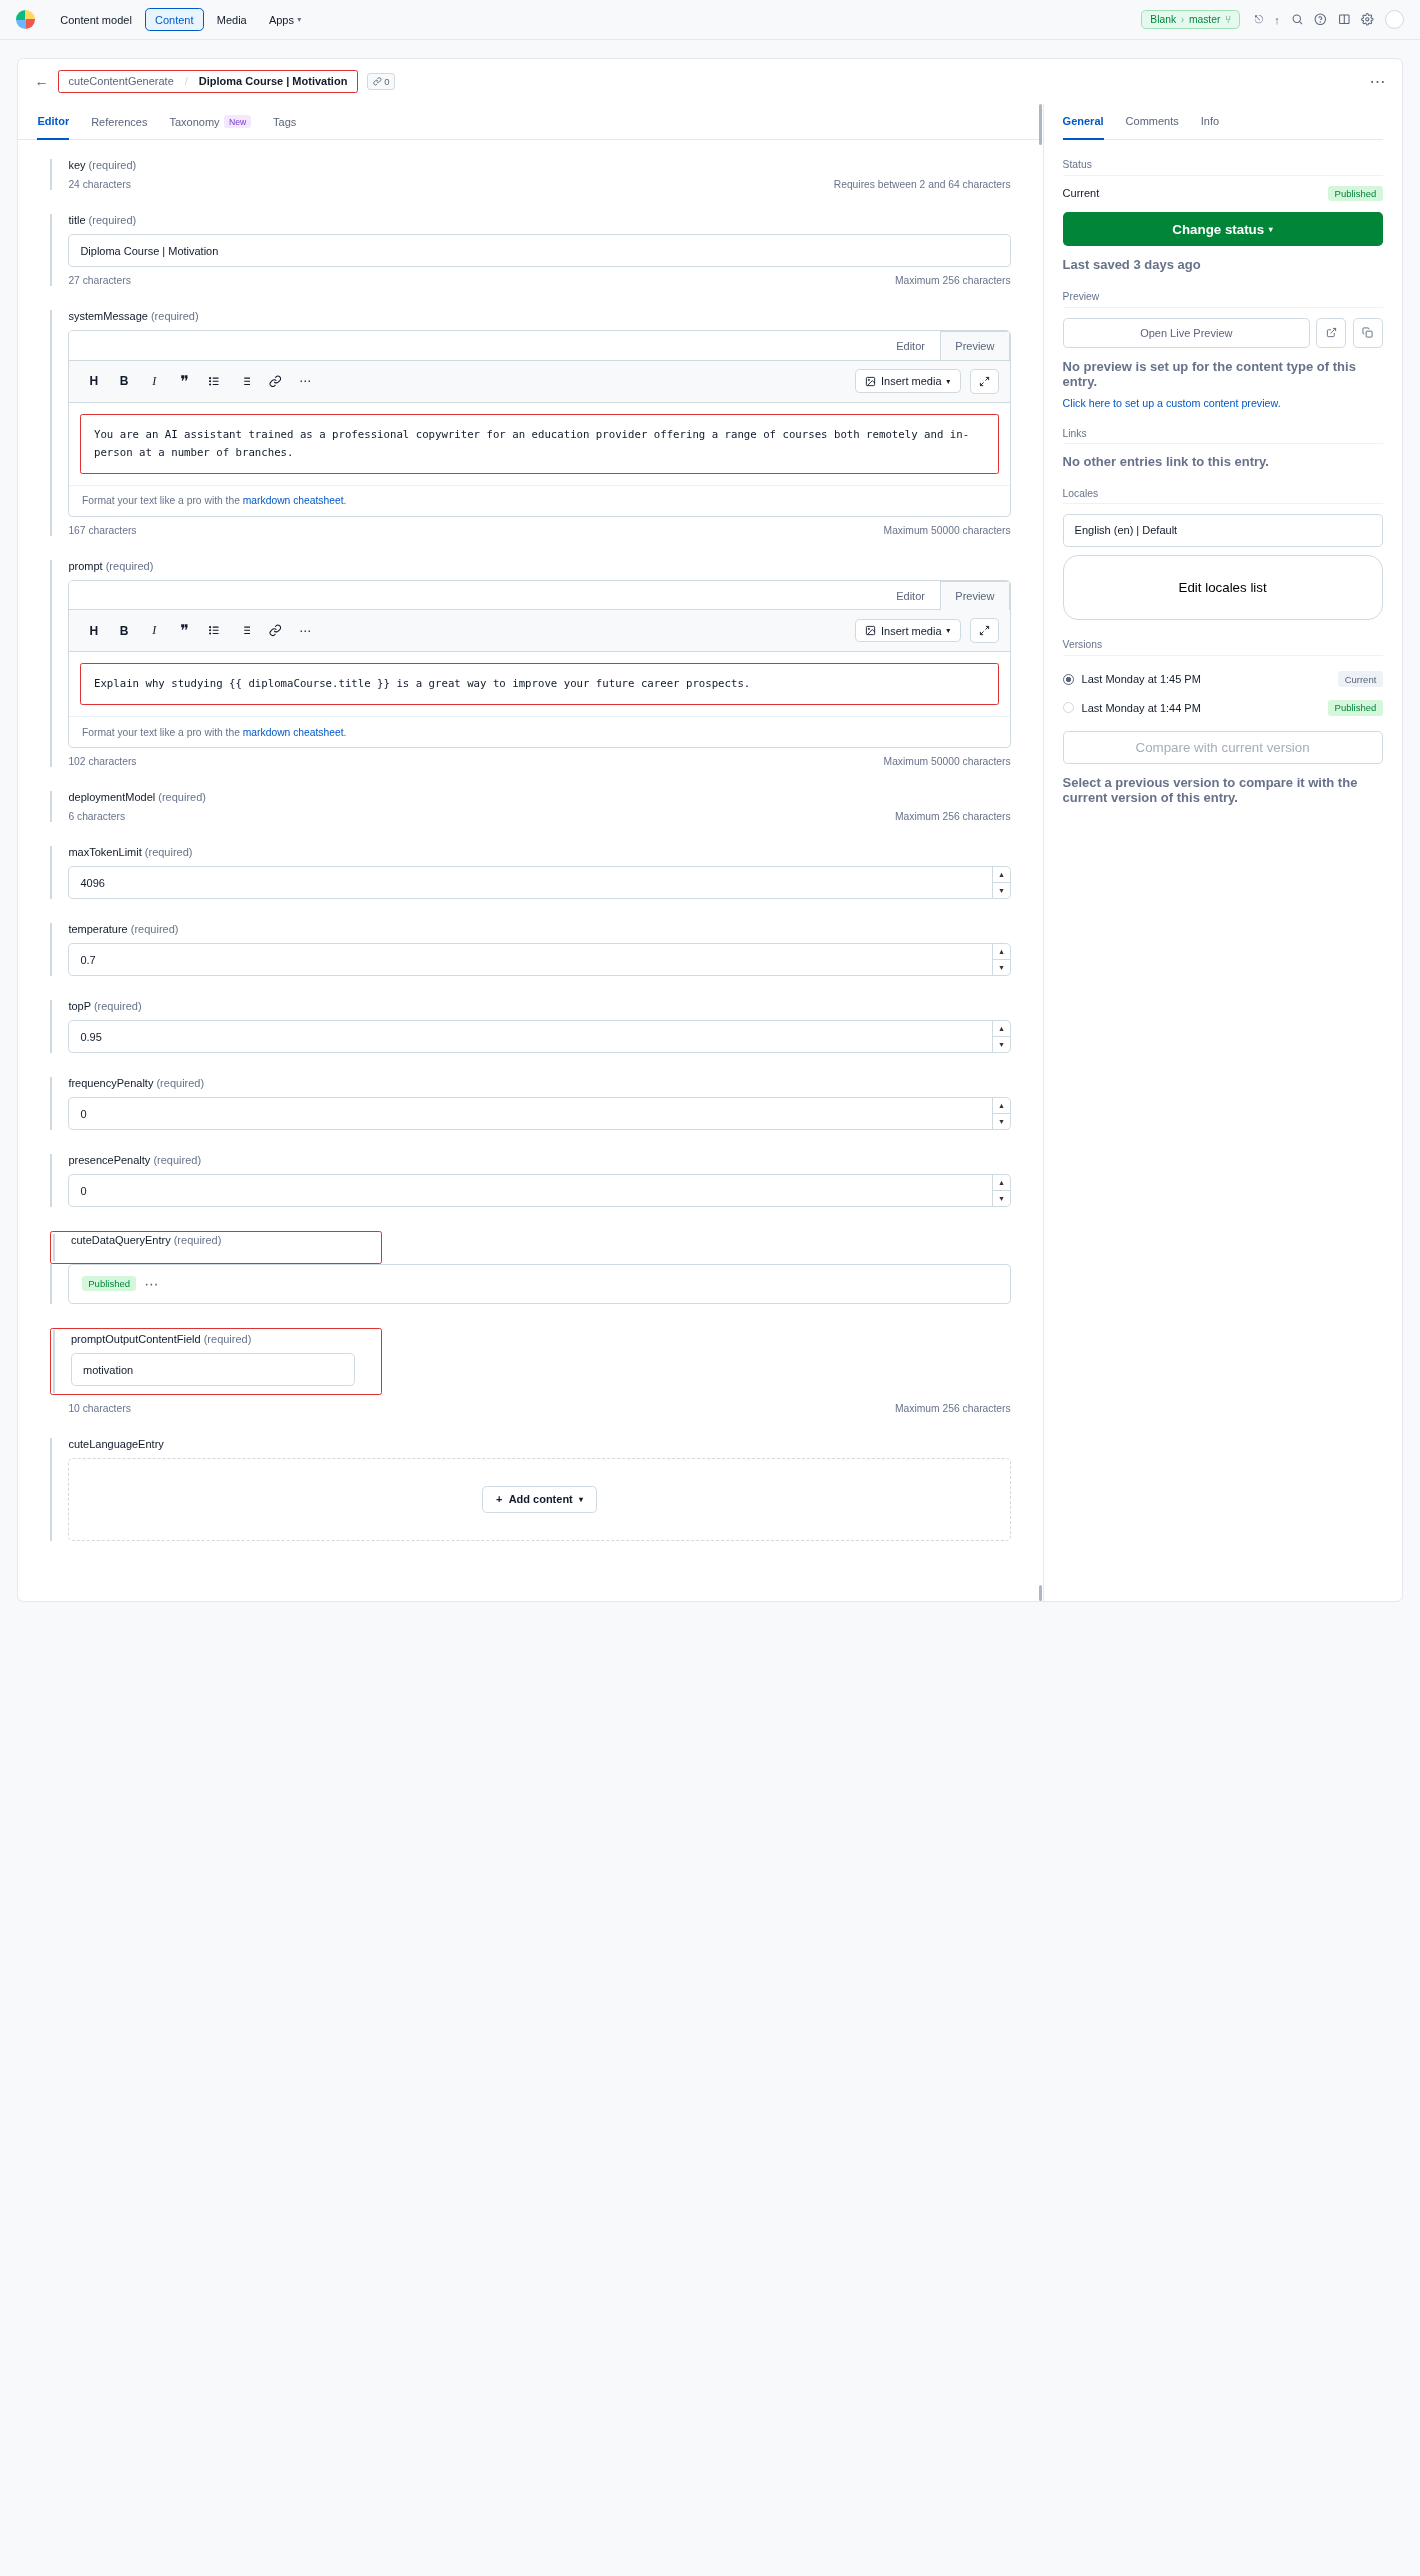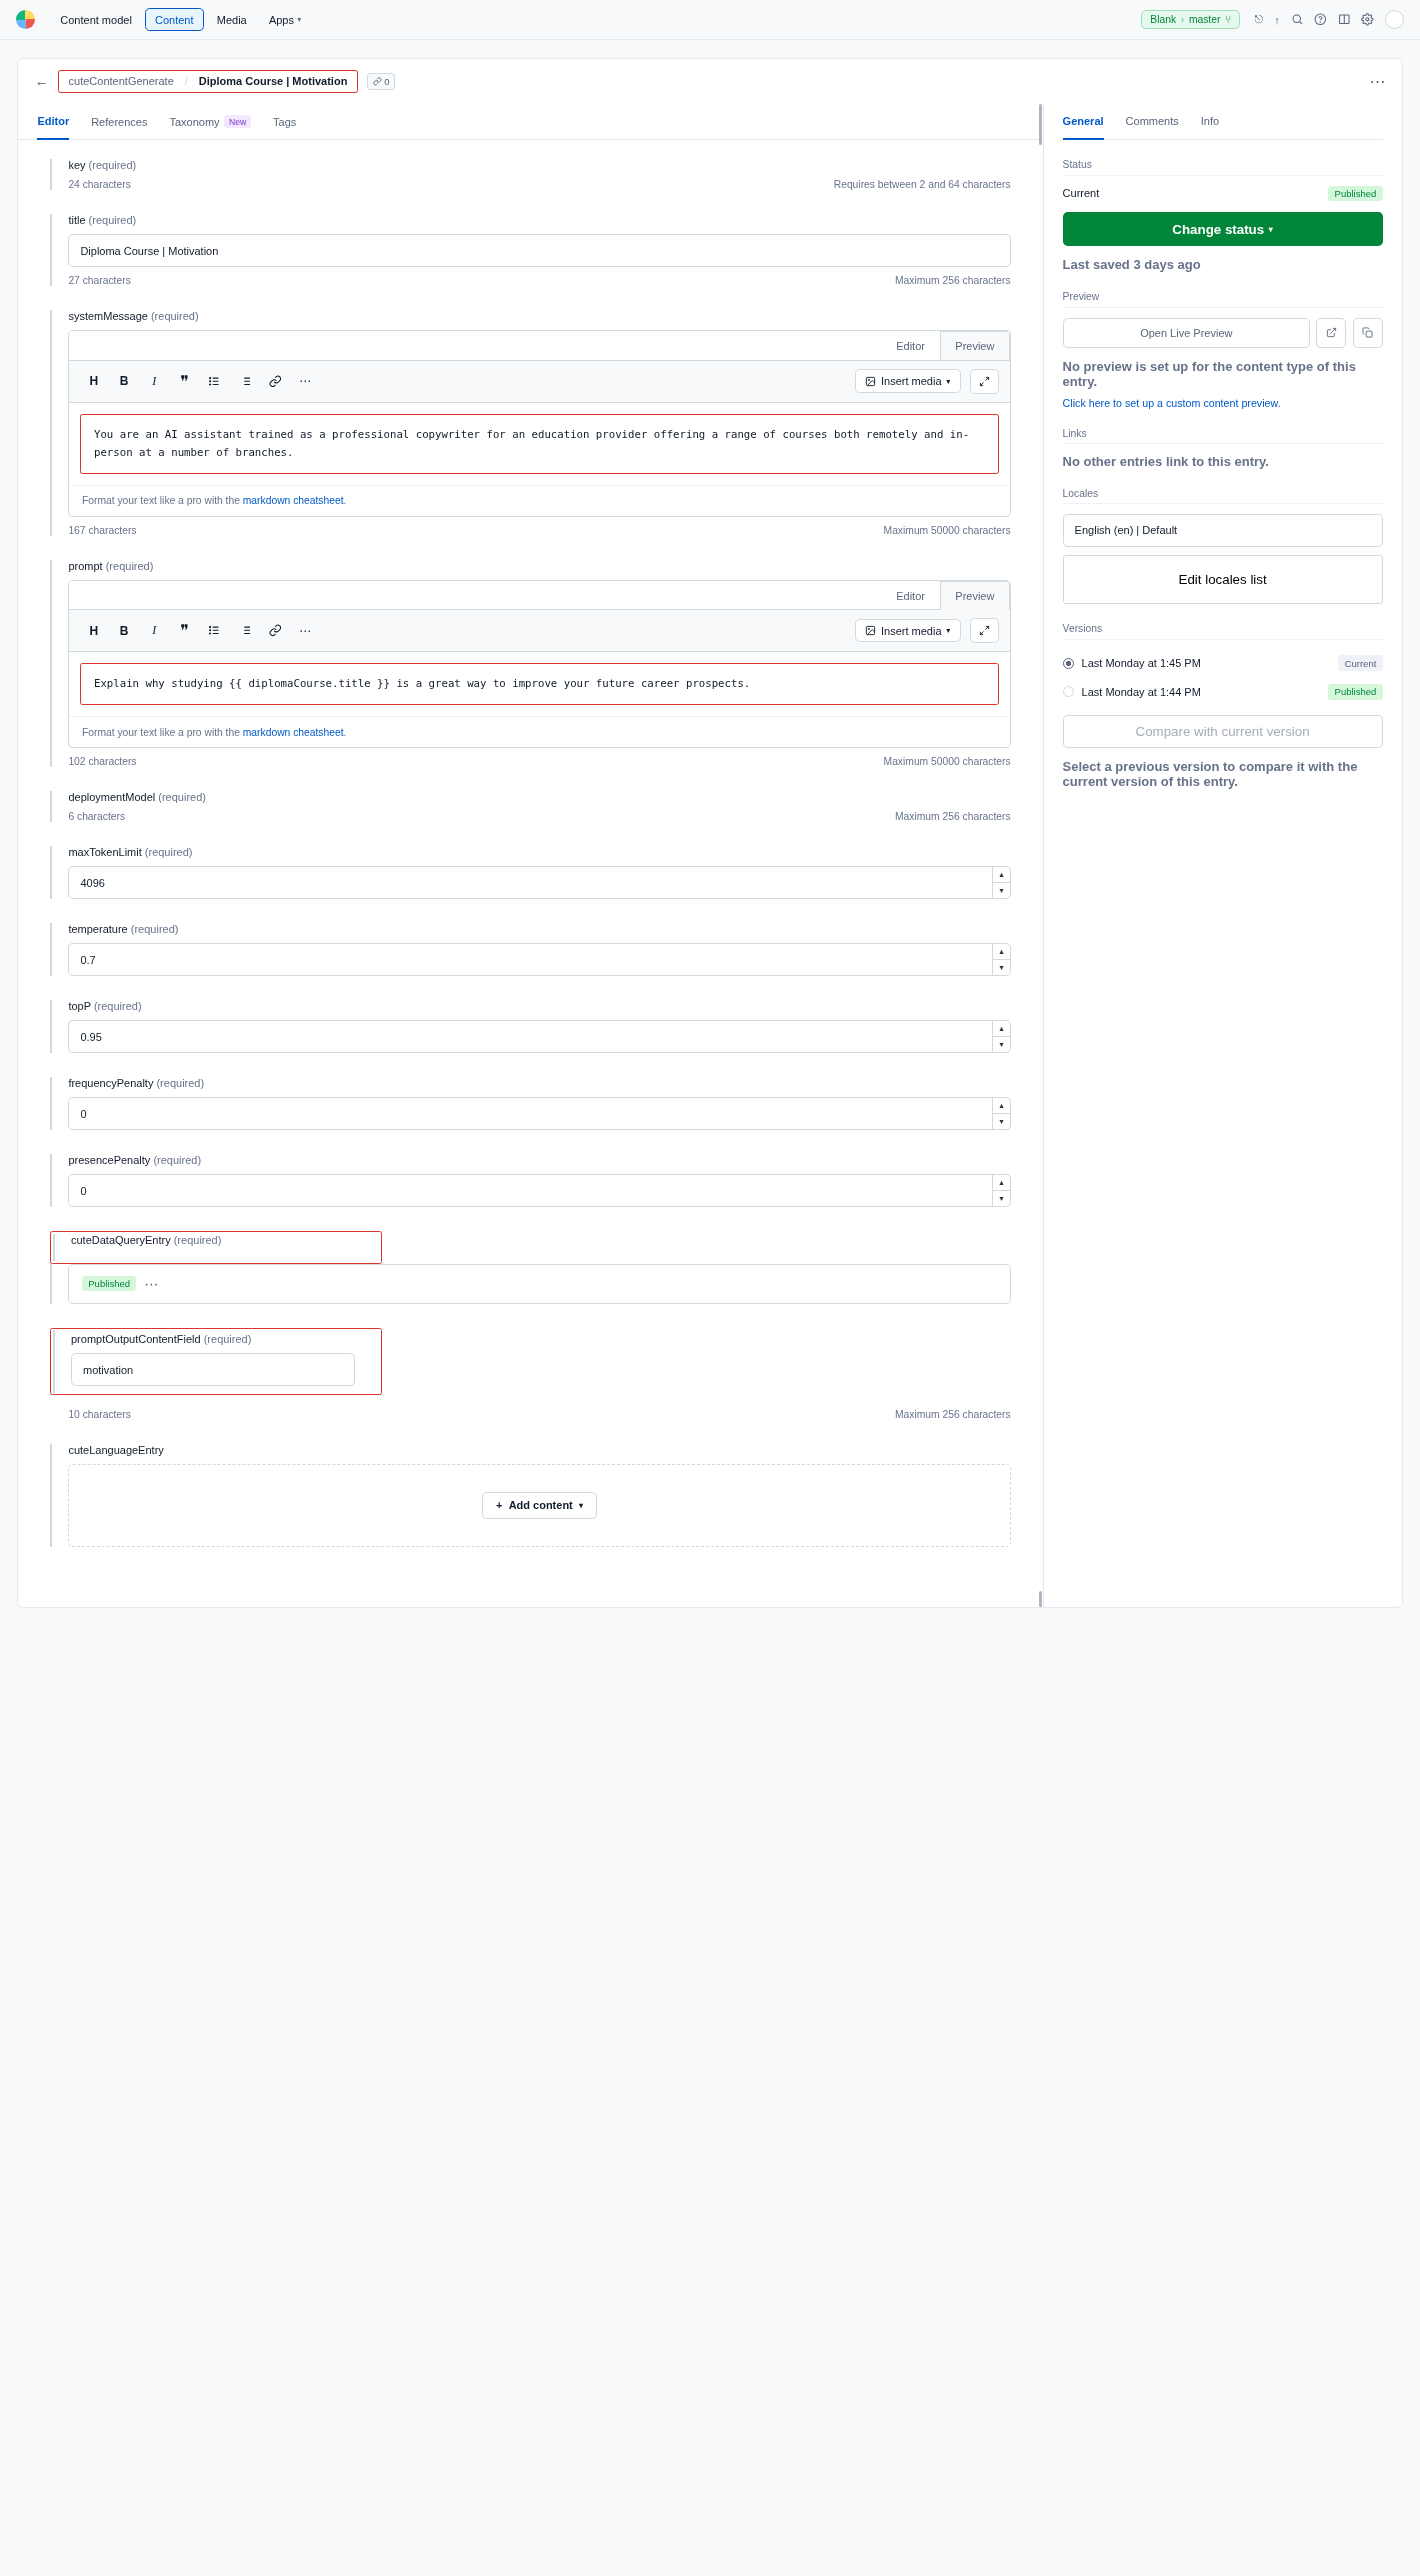--- a/index.html
+++ b/index.html
@@ -90,21 +90,21 @@
   .side-tab.active { color:#0059C8; border-bottom:2.4px solid #0059C8; margin-bottom:-0.8px; font-weight:600;}
   .sec-h { color:#67728a; font-size:10.3px; margin:19px 0 9.5px 0; border-bottom:0.8px solid #eef1f5; padding-bottom:4.7px;}
   .status-row { display:flex; justify-content:space-between; align-items:center; margin-bottom:11px; }
   .change-status { width:100%; background:#008539; color:#fff; border:none; padding:9.5px; border-radius:4.7px; font-weight:600; cursor:pointer; display:flex; align-items:center; justify-content:center; gap:4.7px;}
   .muted { color:#67728a; font-size:13px;font-weight:bold; }
   .preview-row { display:flex; gap:6.3px; }
   .preview-btn { flex:1; border:0.8px solid #cfd9e0; background:#fff; border-radius:4.7px; padding:8px; color:#5a657c; display:flex; align-items:center; justify-content:center; cursor:pointer;}
   .icon-sq { width:30px; border:0.8px solid #cfd9e0; border-radius:4.7px; display:flex; align-items:center; justify-content:center; color:#5a657c; cursor:pointer;}
   .side-link { color:#0059C8; cursor:pointer; font-size:10.7px; }
   .locale-box { border:0.8px solid #cfd9e0; border-radius:4.7px; padding:9.5px 11px; margin-bottom:8px; }
-  .edit-locales { width:100%; border:0.8px solid #cfd9e0; background:#fff; border-radius:3px; padding:16px; cursor:pointer; }
+  .edit-locales { width:100%; border:0.8px solid #cfd9e0; background:#fff; border-radius:15px; padding:24px; cursor:pointer; }
   .ver-row { display:flex; align-items:center; gap:8px; padding:6.3px 0; }
   .radio { width:11px; height:11px; border:1.6px solid #cfd9e0; border-radius:50%; flex-shrink:0;}
   .radio.sel { border-color:#5a657c; background: radial-gradient(#5a657c 40%, transparent 45%); }
   .ver-badge { margin-left:auto; font-size:9.5px; padding:2.4px 6.3px; border-radius:3.2px; }
   .ver-badge.cur { background:#eef1f5; color:#5a657c; }
   .ver-badge.pub { background:#d4f7dc; color:#008539; }
   .compare-btn { width:100%; border:0.8px solid #cfd9e0; background:#fff; border-radius:4.7px; padding:8px; color:#a6adb9; margin-top:9.5px; cursor:pointer;}
   
   svg { display:block; }
 </style>
@@ -411,21 +411,21 @@
         </div>
         <div style="margin-top:-24px; margin-bottom:24px;">
         <div class="field" style="border-left:2.4px solid #cfd9e0; padding-top:0;">
           <div class="ref-card">
             <span class="badge-pub">Published</span>
             <span class="ref-menu">⋯</span>
           </div>
         </div>
         </div>
 
-        <div class="redbox" style="max-width:332px; margin-bottom:14px;">
+        <div class="redbox" style="max-width:332px; margin-bottom:8px;">
           <div class="field" style="margin-bottom:0; padding-top:3.2px; padding-bottom:6.3px;">
             <div class="flabel"><span>promptOutputContentField</span> <span class="req">(required)</span></div>
             <input class="input" style="max-width: 284px;" value="motivation">
           </div>
         </div>
         <div class="field" style="border-left:none; padding-left:18px; margin-bottom:24px;">
           <div class="help-row">
               <span>10 characters</span>
               <span>Maximum 256 characters</span>
             </div>

